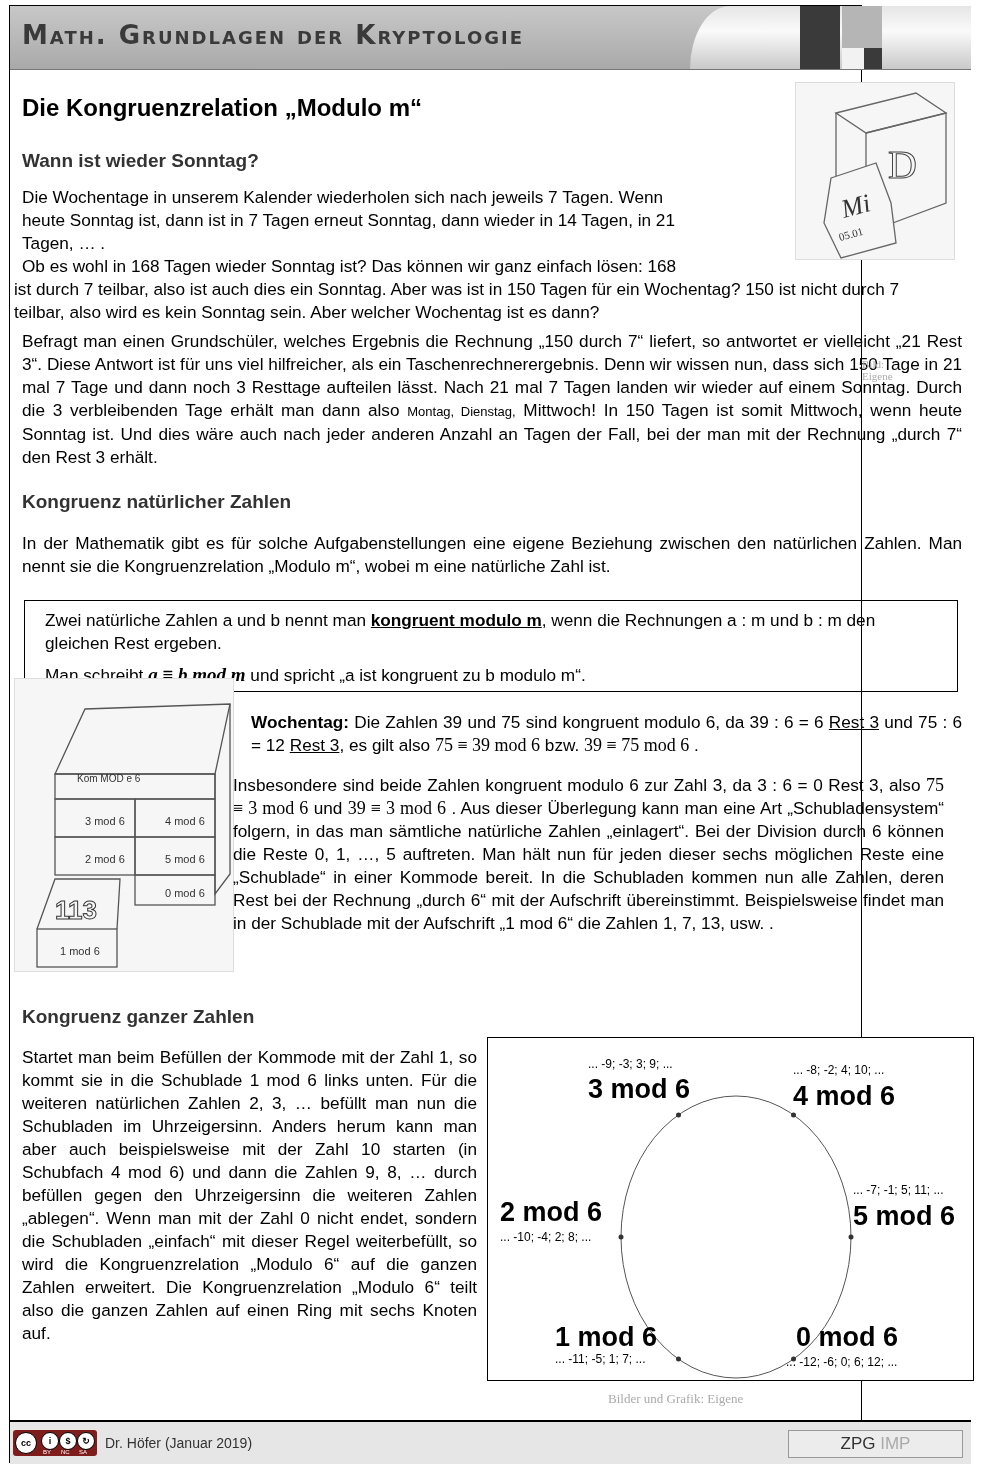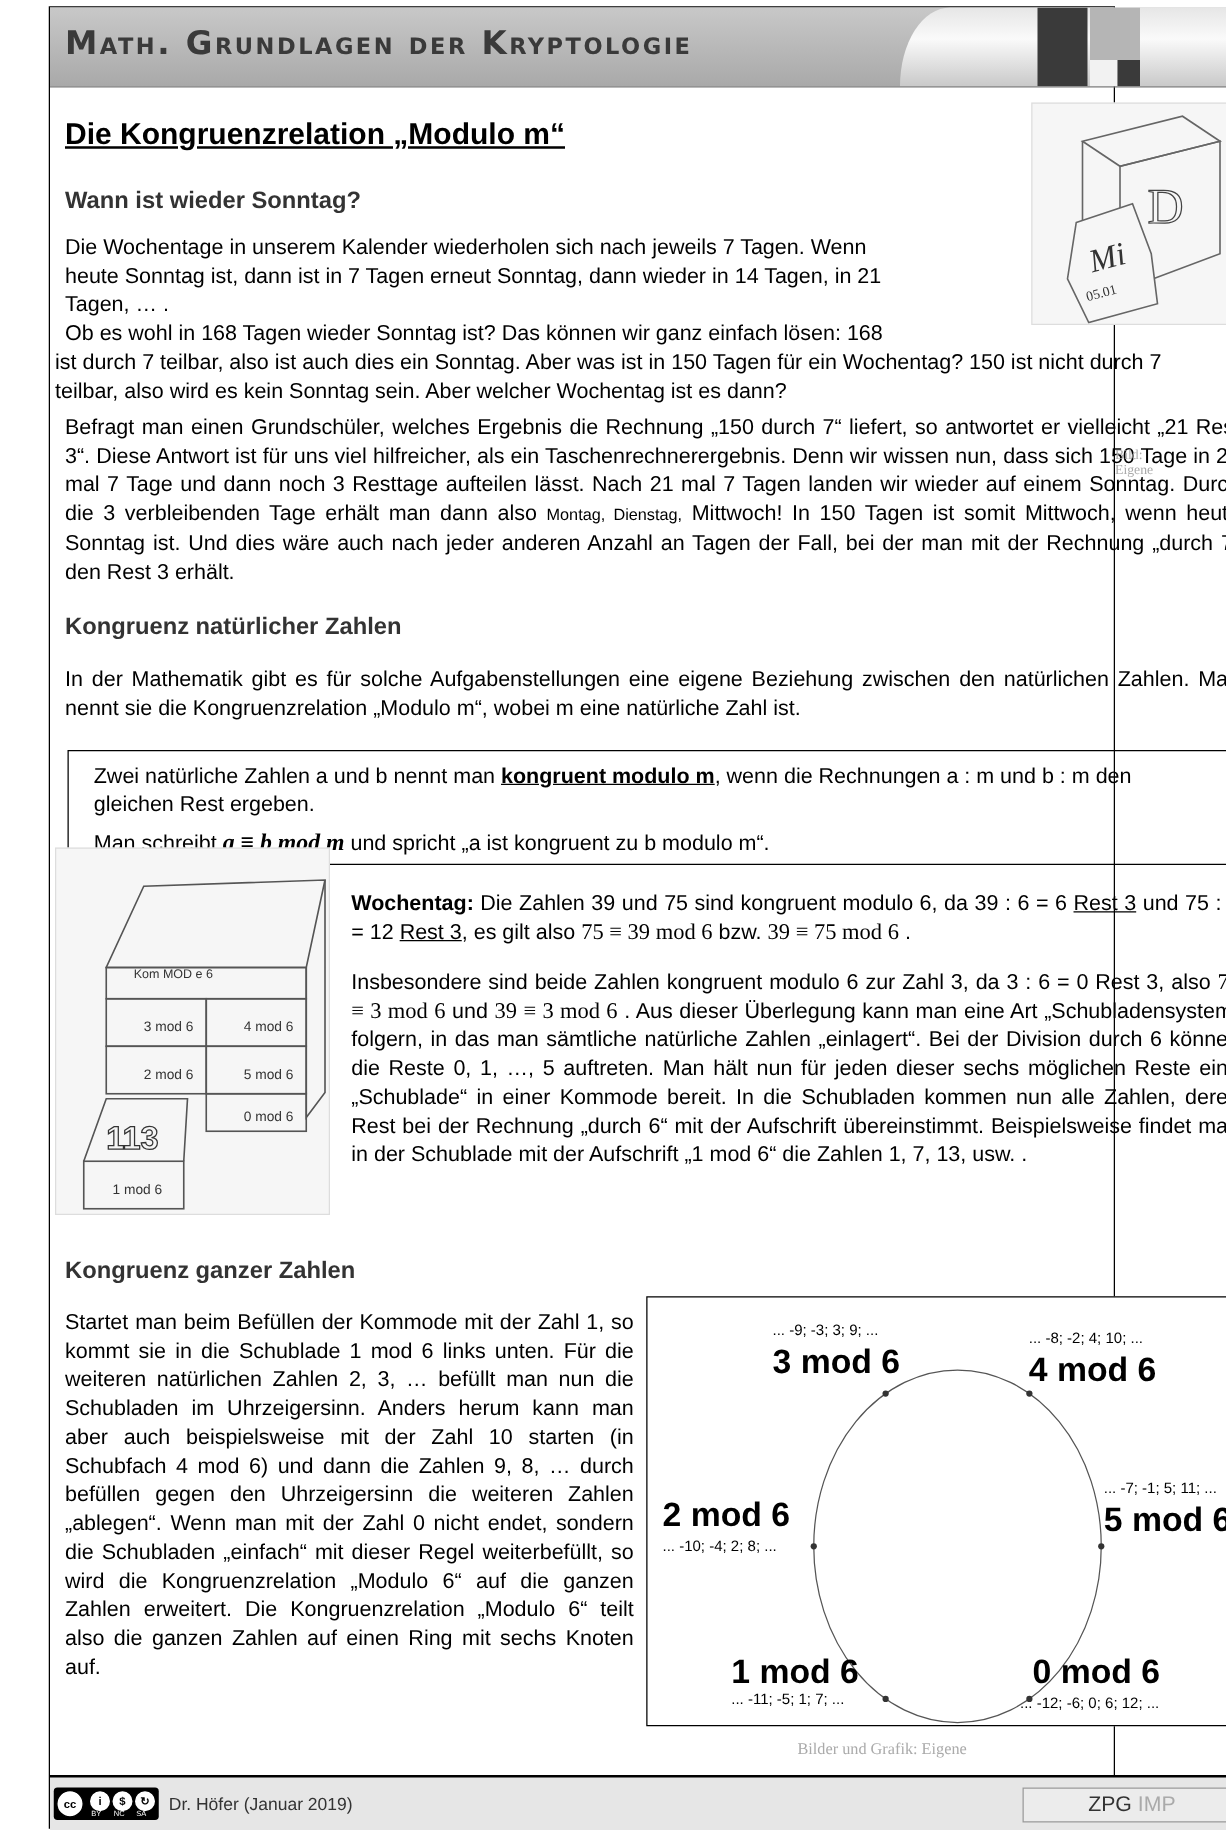--- a/index.html
+++ b/index.html
@@ -1,42 +1,42 @@
 <!DOCTYPE html>
 <html><head>
 <meta charset="utf-8">
 <style>
   html,body{margin:0;padding:0;background:#fff;}
   body{width:981px;height:1469px;position:relative;font-family:"Liberation Sans",sans-serif;color:#000;overflow:hidden;}
-  .page{position:absolute;left:9px;top:5px;width:853px;height:1458px;border:1px solid #000;box-sizing:border-box;margin-left:30px;}
+  .page{position:absolute;left:9px;top:5px;width:853px;height:1458px;border:1px solid #000;box-sizing:border-box;}
   .banner{position:absolute;left:0;top:0;width:961px;height:63px;background:linear-gradient(180deg,#c8c8c8 0%,#a9a9a9 100%);overflow:hidden;border-bottom:1px solid #777;}
   .banner-title{position:absolute;left:12px;top:14px;font-family:"DejaVu Sans",sans-serif;font-weight:bold;font-size:26px;letter-spacing:2px;color:#3a3a3a;font-variant:small-caps;}
   .banner-deco{position:absolute;left:680px;top:0;width:281px;height:63px;}
   .deco-tube{position:absolute;left:0;top:0;width:281px;height:63px;background:linear-gradient(180deg,#e6e6e6 0%,#fafafa 40%,#c9c9c9 100%);border-top-left-radius:40px 63px;}
   .deco-dark{position:absolute;left:110px;top:0;width:40px;height:63px;background:#3a3a3a;}
   .deco-grey{position:absolute;left:152px;top:0;width:40px;height:42px;background:#b5b5b5;}
   .deco-white{position:absolute;left:152px;top:42px;width:22px;height:21px;background:#f2f2f2;}
   .deco-small{position:absolute;left:174px;top:42px;width:18px;height:21px;background:#3a3a3a;}
 
-  h1{position:absolute;left:12px;top:88px;margin:0;font-size:24px;font-weight:bold;text-decoration:underline;}
+  h1{position:absolute;left:12px;top:88px;margin:0;font-size:24px;font-weight:bold;}
   h2{position:absolute;margin:0;font-size:19px;font-weight:bold;color:#333;}
   .p{position:absolute;font-size:17.2px;line-height:23px;margin:0;}
   .just{text-align:justify;}
   .small{font-size:13px;}
   .u{text-decoration:underline;}
   .math{font-family:"Liberation Serif",serif;font-size:18px;}
   .mathb{font-family:"Liberation Serif",serif;font-weight:bold;font-style:italic;font-size:19px;}
 
   .img-box{position:absolute;background:#f6f6f6;border:1px solid #ddd;}
   .defbox{position:absolute;left:14px;top:594px;width:934px;height:92px;border:1px solid #000;box-sizing:border-box;}
   .caption{position:absolute;font-family:"Liberation Serif",serif;font-size:13px;color:#aaa;}
 
   .diagram{position:absolute;left:477px;top:1031px;width:487px;height:344px;border:1px solid #000;box-sizing:border-box;background:#fff;}
   .footer{position:absolute;left:0;top:1414px;width:961px;height:42px;background:#e6e6e6;border-top:2px solid #000;}
-  .cc-badge{position:absolute;left:3px;top:8px;width:84px;height:26px;background:#000000;border-radius:3px;}
+  .cc-badge{position:absolute;left:3px;top:8px;width:84px;height:26px;background:#7f1d1d;border-radius:3px;}
   .cc-circle{position:absolute;top:2px;width:18px;height:18px;border-radius:50%;background:#fff;border:1.5px solid #000;box-sizing:border-box;font-size:9px;font-weight:bold;text-align:center;line-height:16px;}
   .cc-label{position:absolute;bottom:1px;font-size:6px;color:#fff;}
   .author{position:absolute;left:95px;top:13px;font-size:14px;color:#333;}
   .zpg{position:absolute;left:778px;top:8px;width:175px;height:28px;border:1px solid #999;background:#ececec;box-sizing:border-box;text-align:center;font-size:17px;line-height:26px;color:#333;}
   .zpg .imp{color:#aaa;}
 </style>
 </head>
 <body>
 
 <div class="page">
@@ -119,21 +119,21 @@
       <text x="150" y="218" font-size="11" fill="#333">0 mod 6</text>
       <text x="45" y="276" font-size="11" fill="#333">1 mod 6</text>
       <text x="40" y="240" font-size="26" font-weight="bold" fill="none" stroke="#333">113</text>
     </svg>
   </div>
 
   <div class="p just" style="left:241px;top:705px;width:711px;">
     <b>Wochentag:</b><span> Die Zahlen 39 und 75 sind kongruent modulo 6, da 39 : 6 = 6 </span><span class="u">Rest 3</span><span> und 75 : 6 = 12 </span><span class="u">Rest 3</span><span>, es gilt also </span><span class="math">75 ≡ 39 mod 6</span><span>  bzw. </span><span class="math">39 ≡ 75 mod 6</span><span> .</span>
   </div>
 
-  <div class="p just" style="left:241px;top:768px;width:711px;">
+  <div class="p just" style="left:223px;top:768px;width:711px;">
     <span>Insbesondere sind beide Zahlen kongruent modulo 6 zur Zahl 3, da 3 : 6 = 0 Rest 3, also </span><span class="math">75 ≡ 3 mod 6</span><span>  und </span><span class="math">39 ≡ 3 mod 6</span><span> . Aus dieser Überlegung kann man eine Art „Schubladensystem“ folgern, in das man sämtliche natürliche Zahlen „einlagert“. Bei der Division durch 6 können die Reste 0, 1, …, 5 auftreten. Man hält nun für jeden dieser sechs möglichen Reste eine „Schublade“ in einer Kommode bereit. In die Schubladen kommen nun alle Zahlen, deren Rest bei der Rechnung „durch 6“ mit der Aufschrift übereinstimmt. Beispielsweise findet man in der Schublade mit der Aufschrift „1 mod 6“ die Zahlen 1, 7, 13, usw. .</span>
   </div>
 
   <h2 style="left:12px;top:1000px;">Kongruenz ganzer Zahlen</h2>
   <div class="p just" style="left:12px;top:1040px;width:455px;">Startet man beim Befüllen der Kommode mit der Zahl 1, so kommt sie in die Schublade 1 mod 6 links unten. Für die weiteren natürlichen Zahlen 2, 3, … befüllt man nun die Schubladen im Uhrzeigersinn. Anders herum kann man aber auch beispielsweise mit der Zahl 10 starten (in Schubfach 4 mod 6) und dann die Zahlen 9, 8, … durch befüllen gegen den Uhrzeigersinn die weiteren Zahlen „ablegen“. Wenn man mit der Zahl 0 nicht endet, sondern die Schubladen „einfach“ mit dieser Regel weiterbefüllt, so wird die Kongruenzrelation „Modulo 6“ auf die ganzen Zahlen erweitert. Die Kongruenzrelation „Modulo 6“ teilt also die ganzen Zahlen auf einen Ring mit sechs Knoten auf.</div>
 
   <div class="diagram">
     <svg id="ring-svg" width="485" height="342" viewBox="0 0 485 342">
       <ellipse cx="248" cy="199" rx="115" ry="141" fill="none" stroke="#555" stroke-width="1"></ellipse>
     <circle cx="190.50000000000003" cy="76.89041806639415" r="2.5" fill="#333"></circle>

